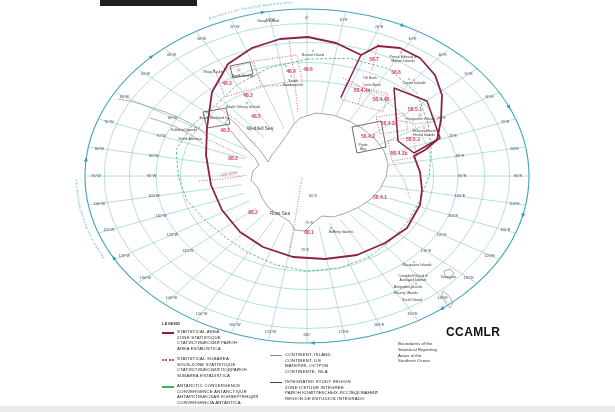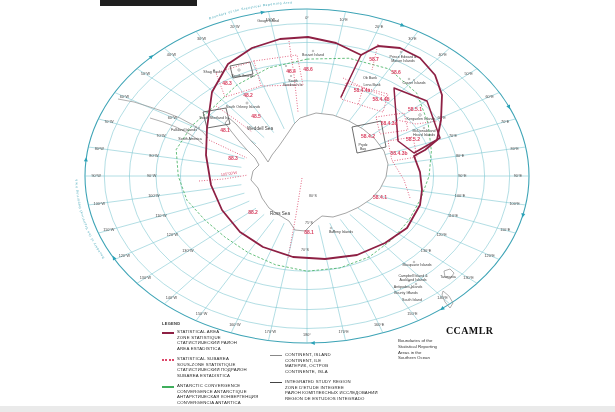--- a/index.html
+++ b/index.html
@@ -9,21 +9,21 @@
   .black-bar{position:absolute;left:100px;top:0;width:97px;height:6px;background:#1f1f1f;}
   .bottom-strip{position:absolute;left:0;top:406px;width:615px;height:6px;background:#eaeaea;}
   .legend-col{position:absolute;color:#222;}
   #legend-col1{left:162px;top:321px;width:105px;}
   #legend-col2{left:270px;top:352px;width:110px;}
   .legend-title{font-size:4px;font-weight:bold;color:#333;margin-bottom:3px;letter-spacing:.3px;}
   .legend-entry{display:flex;align-items:flex-start;margin-bottom:5px;}
   .legend-swatch{width:12px;flex:0 0 12px;height:0;margin-top:3px;margin-right:3px;}
   .legend-lines{font-size:4.3px;line-height:1.28;letter-spacing:.2px;color:#1e1e1e;}
   .title-block{position:absolute;left:398px;top:325px;width:80px;}
-  .title-heading{font-family:Liberation Serif, serif;font-weight:bold;font-size:10px;
+  .title-heading{font-family:Liberation Sans, sans-serif;font-weight:bold;font-size:12px;
                  letter-spacing:.4px;color:#111;padding-left:48px;}
   .title-subtitle{font-size:4.4px;line-height:1.32;color:#333;white-space:pre-line;margin-top:2px;}
 </style>
 </head>
 <body>
 
 <div id="stage">
   <div class="black-bar"></div>
 
   <svg id="map-svg" width="615" height="412" viewBox="0 0 615 412">

